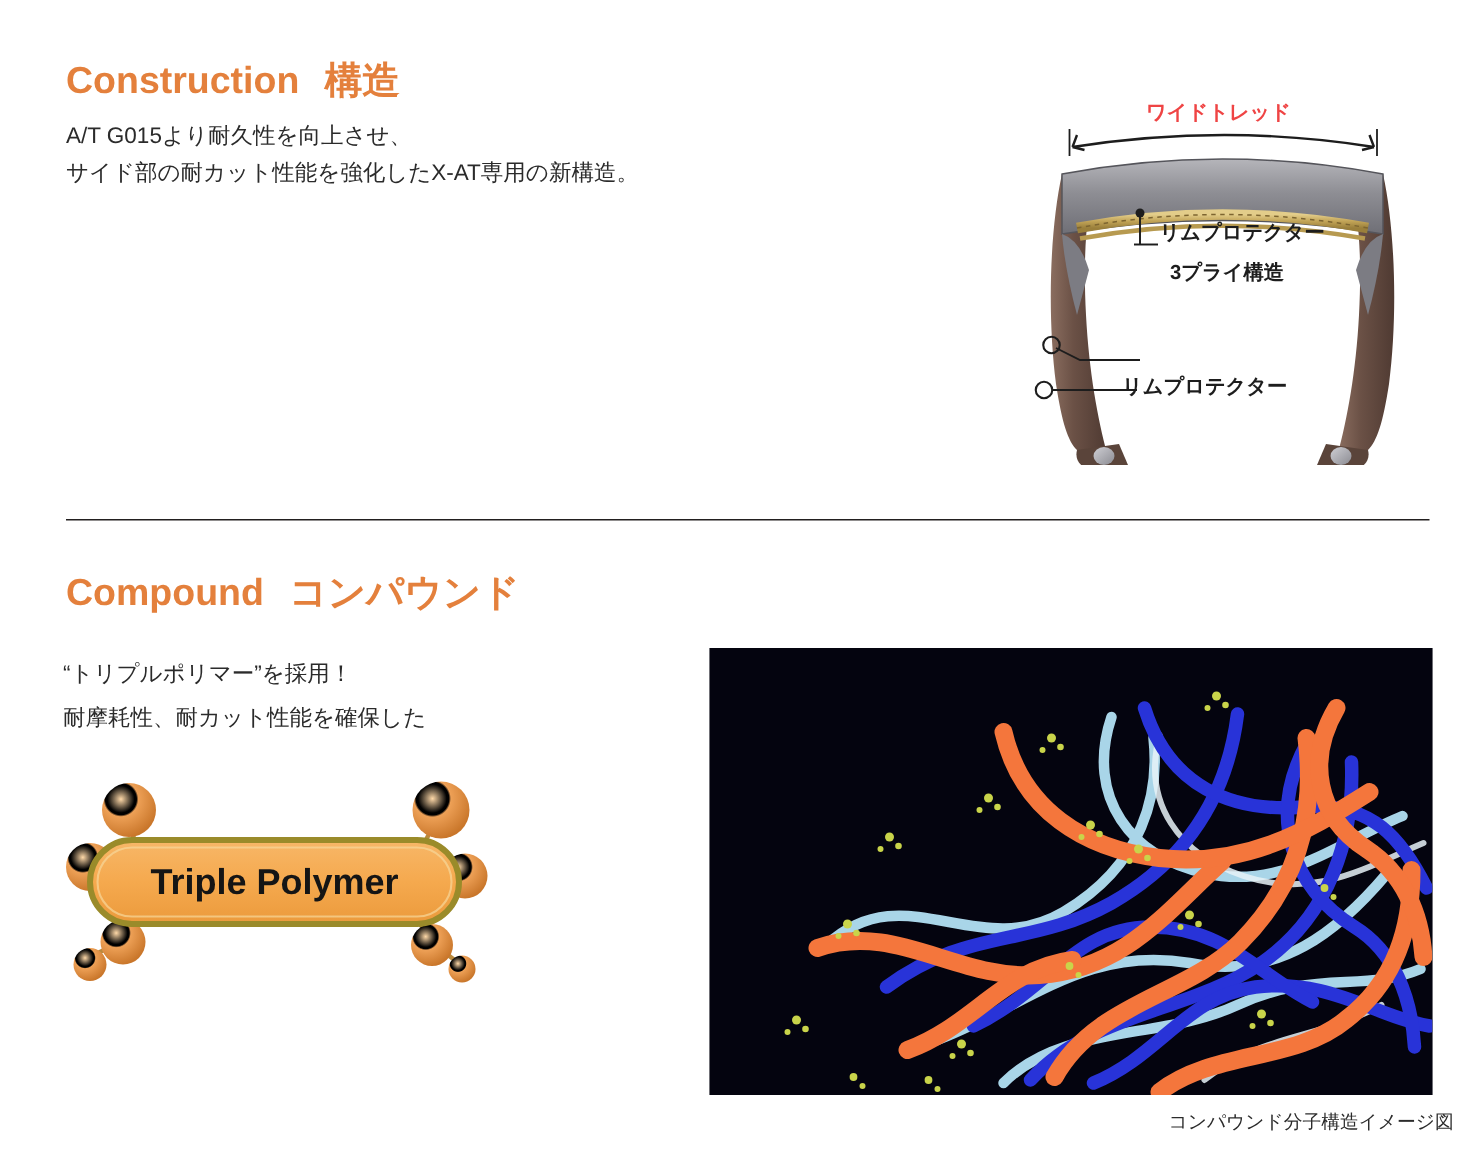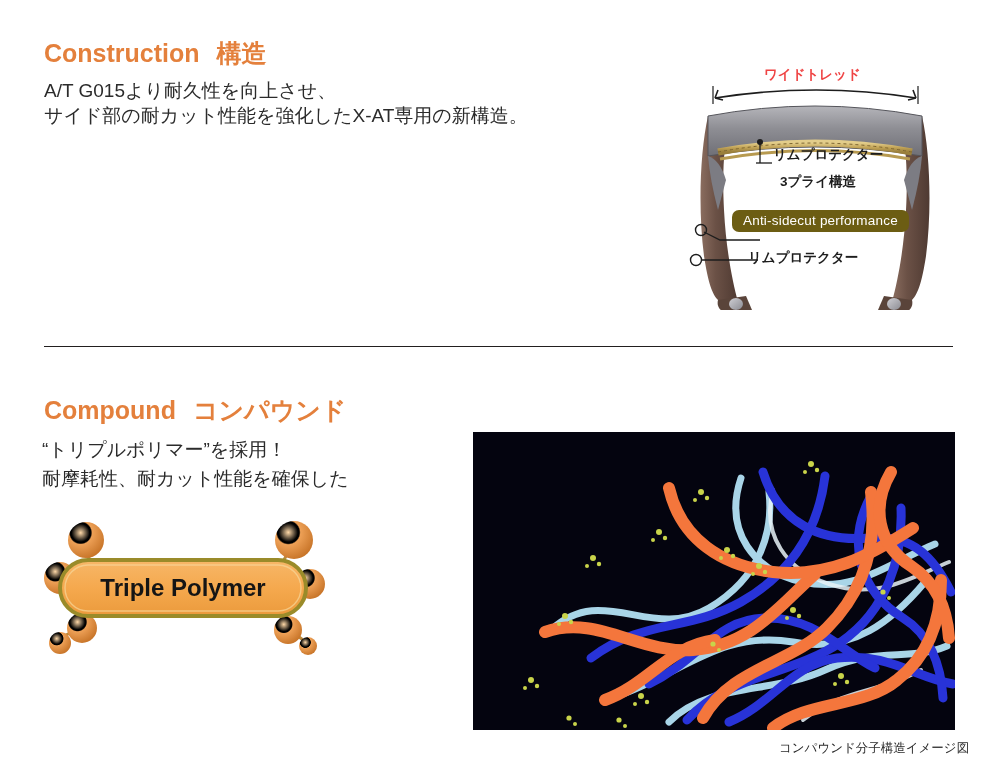--- a/index.html
+++ b/index.html
@@ -20,21 +20,21 @@
     font-weight:bold;
     color:#e4803c;
     letter-spacing:0px;
     white-space:nowrap;
   }
   .section-title .jp{ font-weight:bold; }
 
   
   .body-copy{
     position:absolute;
-    font-size:19px;
+    font-size:15px;
     line-height:25px;
     color:#2b2b2b;
     white-space:nowrap;
   }
 
   
   .divider{
     position:absolute;
     left:44px;top:346px;width:909px;height:0;
     border-top:1.6px solid #221f1f;
@@ -153,25 +153,24 @@
       <path d="M42,200 L98,200" stroke="#1d1d1d" stroke-width="1.3" fill="none"></path>
     </svg>
   </div>
 
   <div class="fig-caption-top">ワイドトレッド</div>
 
   <div class="fig-label" style="left:773px;top:146px;">リムプロテクター</div>
   <div class="fig-label" style="left:780px;top:173px;">3プライ構造</div>
   <div class="fig-label" style="left:748px;top:249px;text-align:center;">リムプロテクター</div>
 
-  <div class="badge-anti">Anti-sidecut performance</div>
 
   <div class="divider"></div>
 
-  <h2 class="section-title" style="left:44px;top:373px;">
+  <h2 class="section-title" style="left:44px;top:357px;">
     <span>Compound</span>
     <span class="jp" style="margin-left: 10px;">コンパウンド</span>
   </h2>
 
   <div class="body-copy" style="left:42px;top:466px;">耐摩耗性、耐カット性能を確保した</div>
   <div class="body-copy" style="left:42px;top:437px;">“トリプルポリマー”を採用！</div>
 
   <div class="tp-graphic">
     <svg width="290" height="140" viewBox="0 0 290 140">
       <defs>

